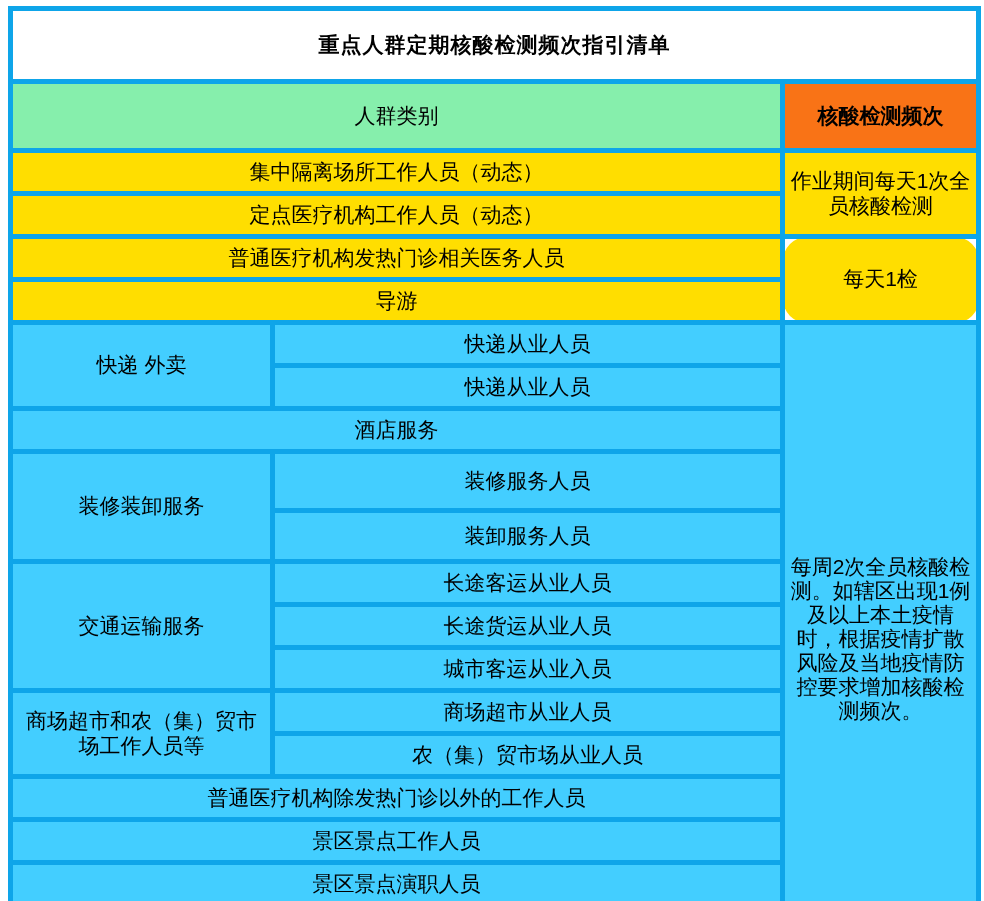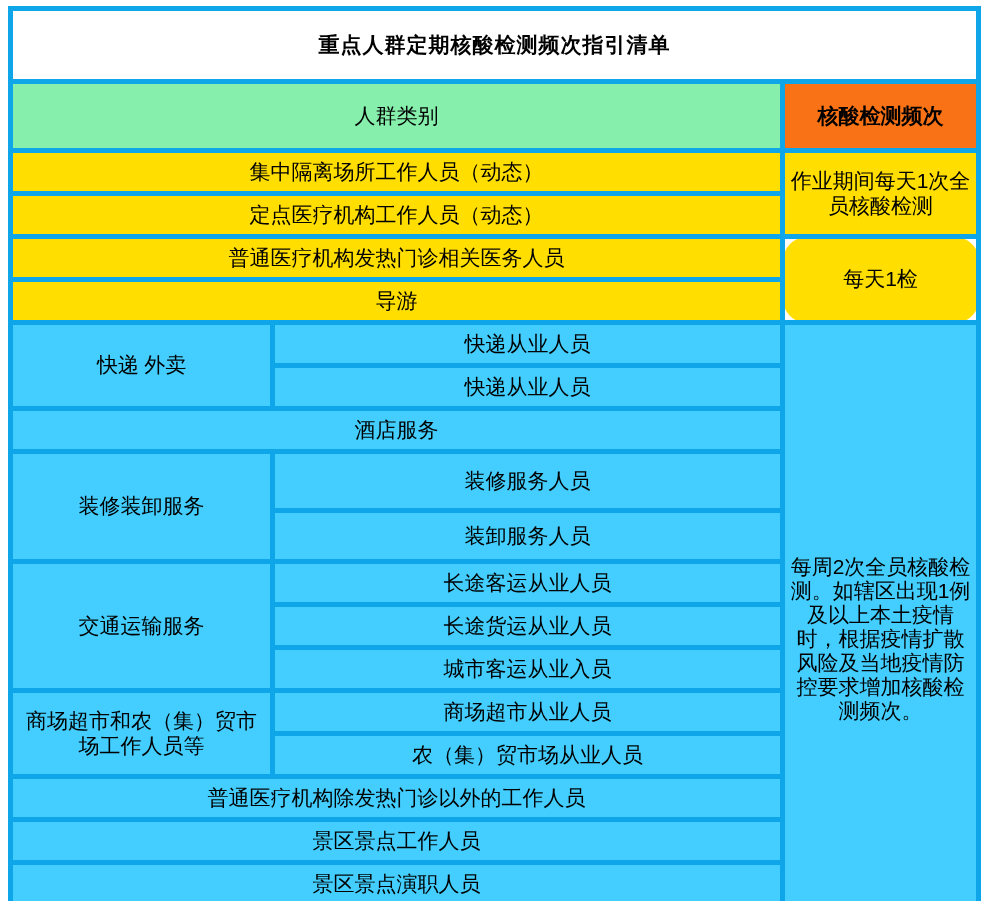--- a/index.html
+++ b/index.html
@@ -54,21 +54,21 @@
   .yellow { background: #ffde00; margin-top: 8px; }
   .cyan   { background: #43ceff; }
   .freq-yellow-1 { font-size: 20px; line-height: 1.25; }
   .freq-yellow-2 { font-size: 21px; border-radius: 24px; }
   .freq-cyan {
     font-size: 20px;
     line-height: 1.35;
     padding: 4px 8px;
     margin-top: 9px;
   }
-  .grp { font-size: 21px; font-family: Liberation Serif, serif; }
+  .grp { font-size: 21px; }
   .row-h { height: 36px; }
   .row-h-tall { height: 52px; }
   .row-h-mid { height: 44px; }
   .colA { width: 262px; }
   .colB { width: 510px; }
   .colC { width: 196px; }
 </style>
 </head>
 <body>
 

